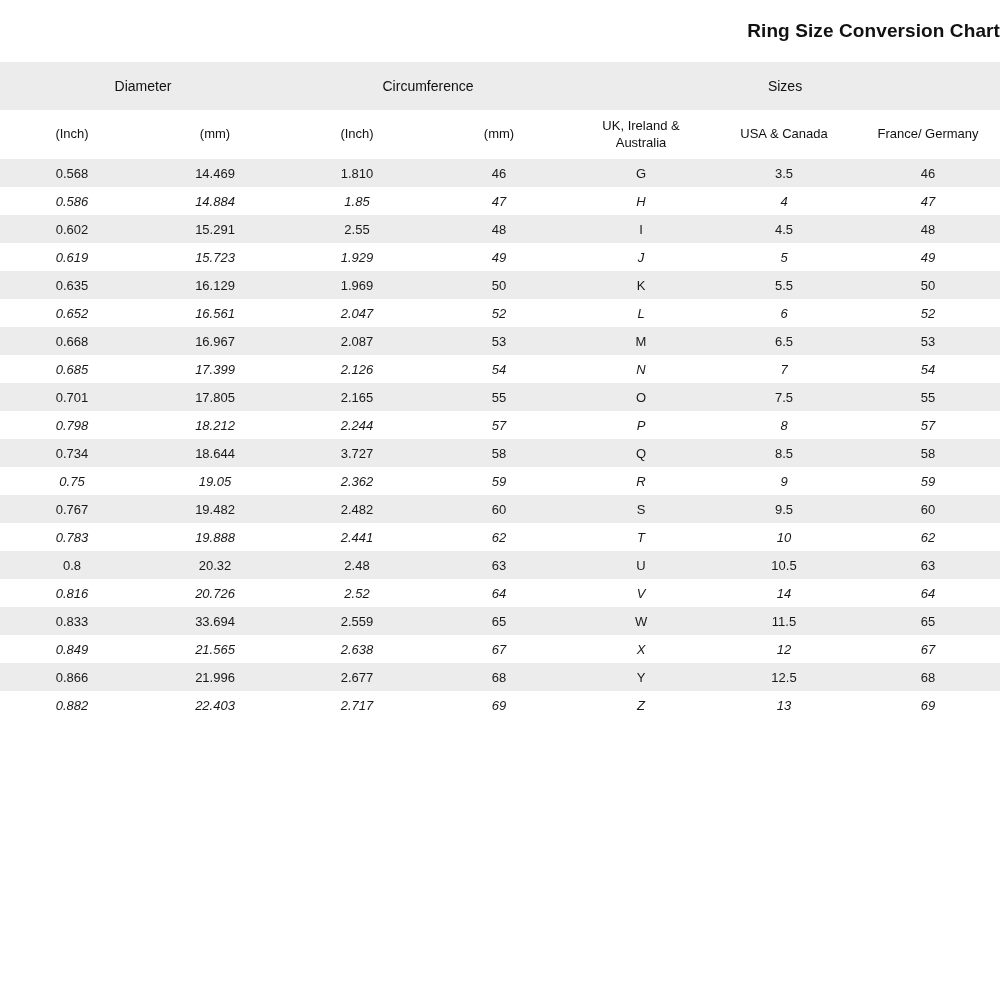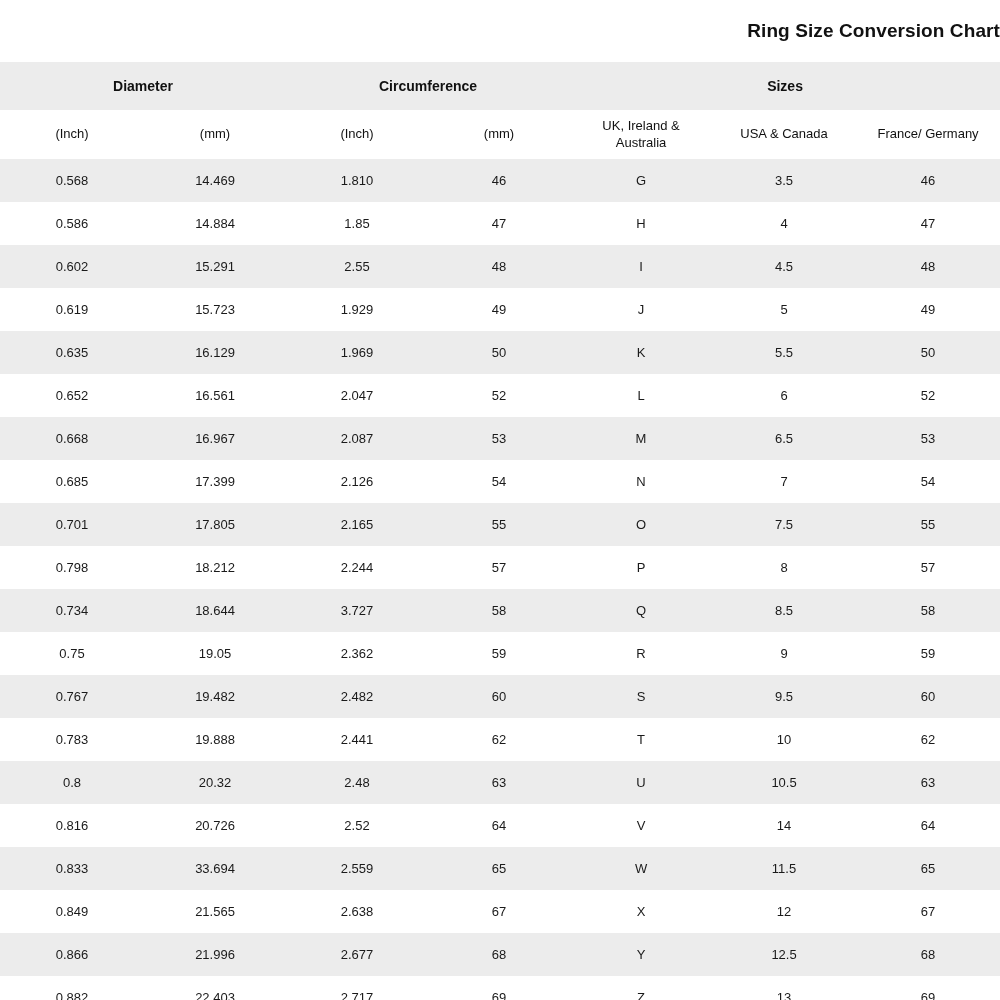--- a/index.html
+++ b/index.html
@@ -36,42 +36,43 @@
     border: none;
     text-align: center;
     vertical-align: middle;
   }
   tr.group-head {
     background: #ececec;
     height: 48px;
   }
   tr.group-head th {
     font-size: 14px;
-    font-weight: bold;
+    font-weight: normal;
     color: #111111;
   }
   tr.sub-head {
     background: #ffffff;
     height: 49px;
   }
   tr.sub-head th {
     font-size: 13px;
     font-weight: normal;
     color: #111111;
     line-height: 1.25;
     padding: 0 6px;
   }
   tbody tr {
-    height: 43px;
+    height: 28px;
   }
   tbody tr.odd {
     background: #ececec;
   }
   tbody tr.even {
     background: #ffffff;
+    font-style: italic;
   }
   tbody td {
     font-size: 13px;
     color: #1a1a1a;
   }
   .col-d1 { width: 144px; }
   .col-d2 { width: 142px; }
   .col-c1 { width: 142px; }
   .col-c2 { width: 142px; }
   .col-s1 { width: 142px; }

